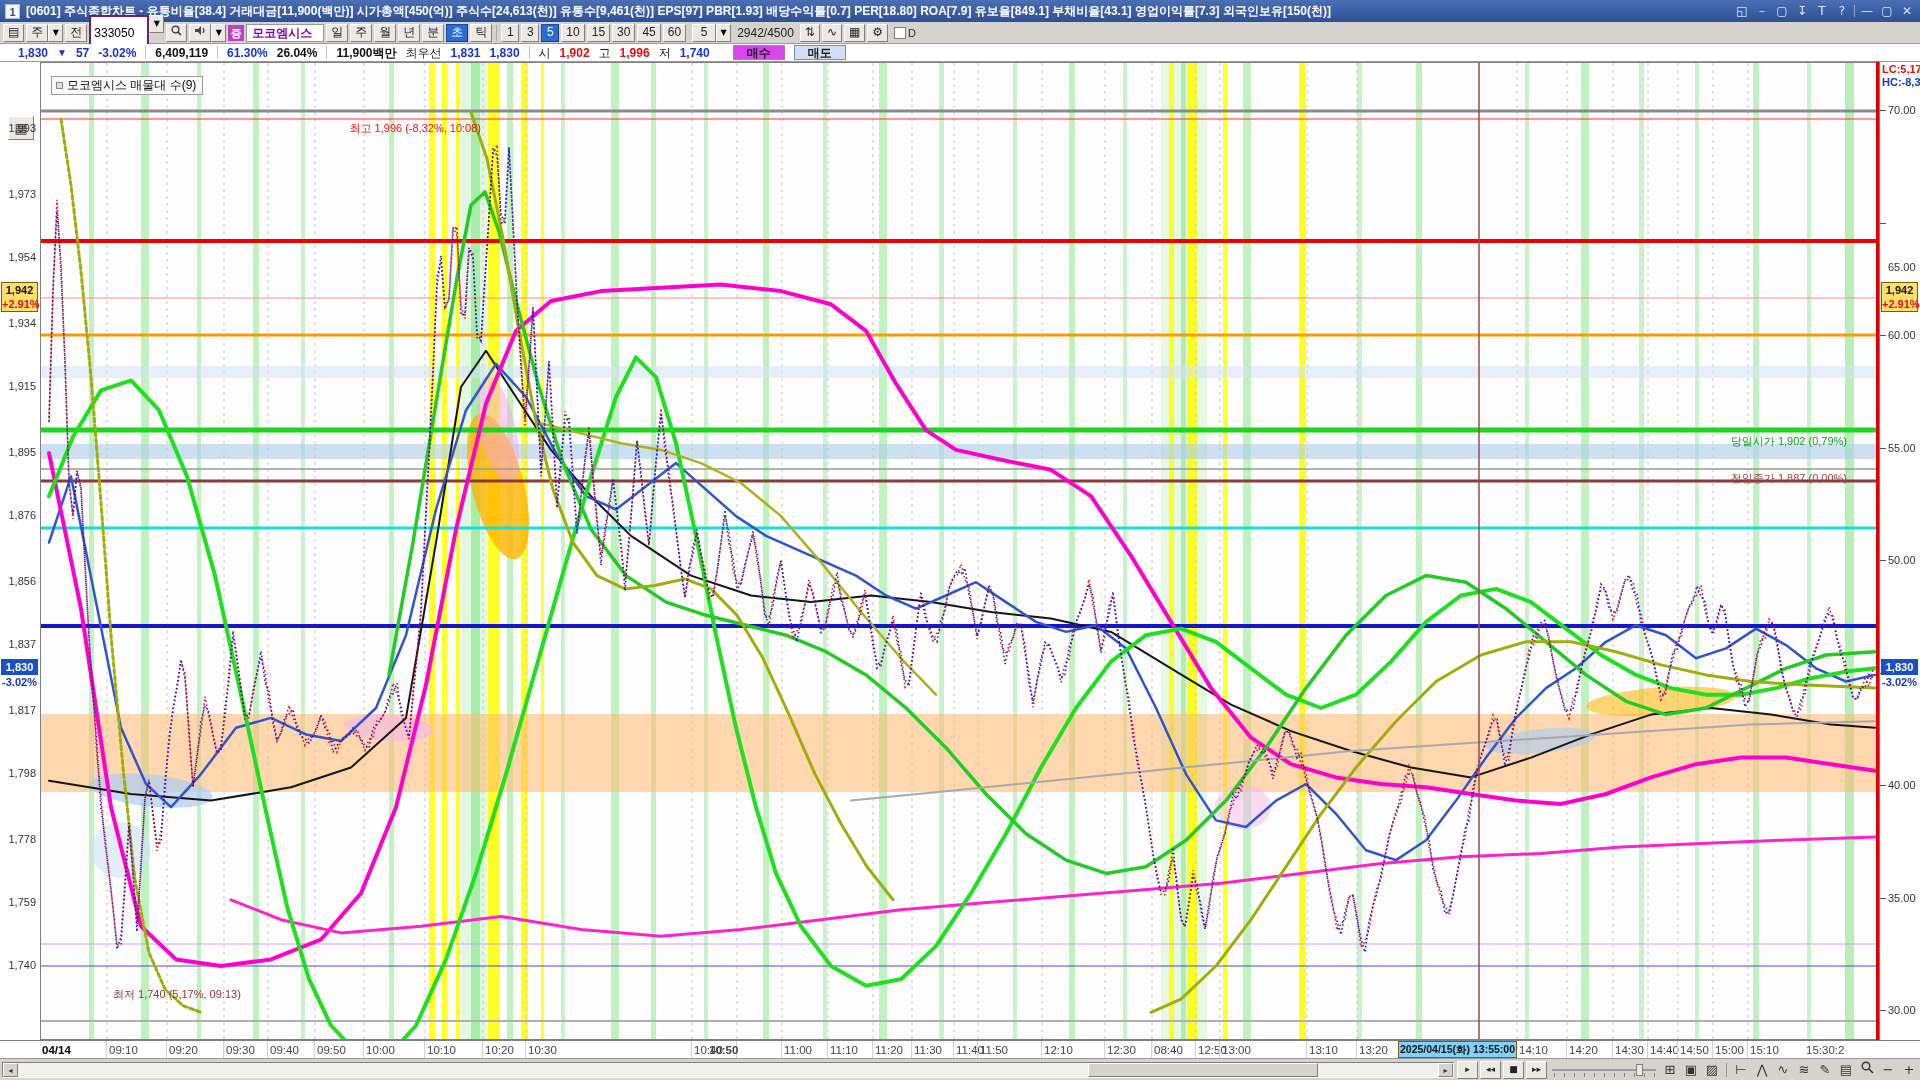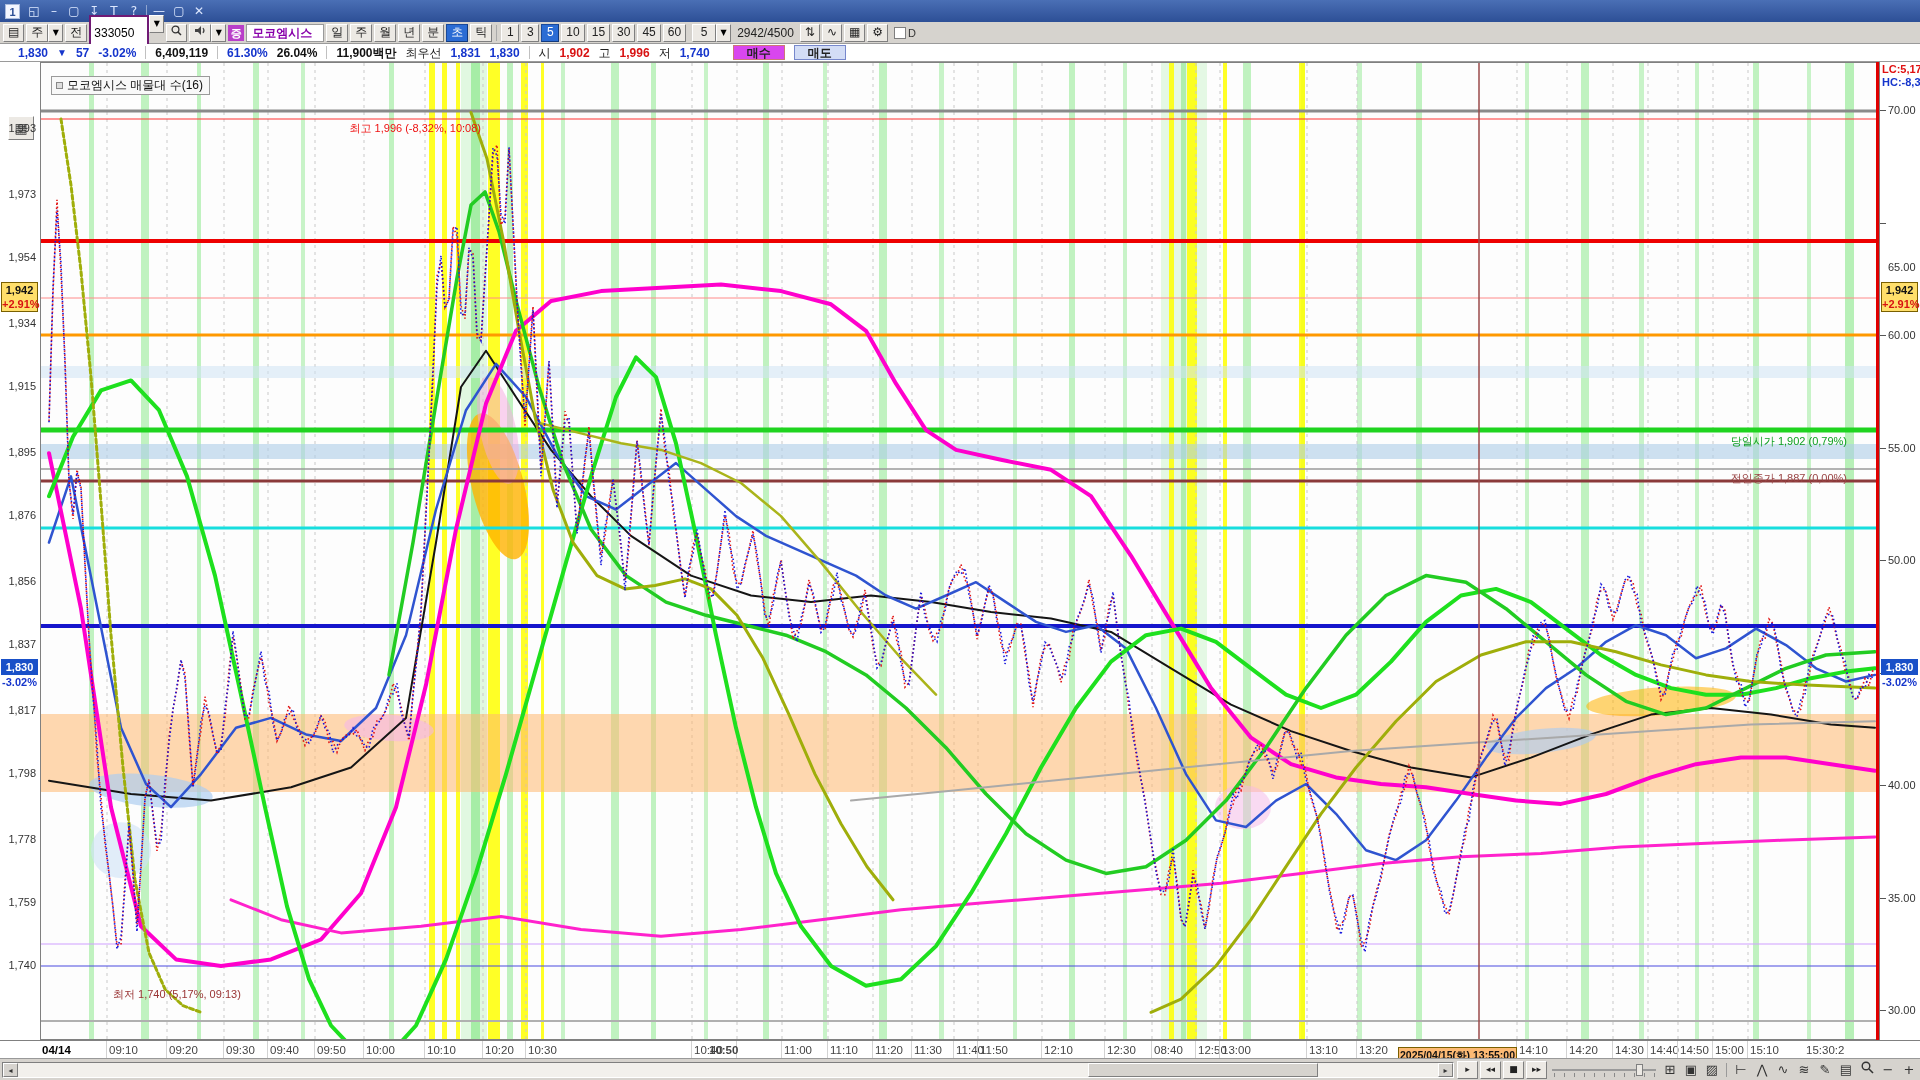--- a/index.html
+++ b/index.html
@@ -73,21 +73,21 @@
     border:1px solid #9a9a9a;padding:0 6px 0 4px;display:flex;align-items:center;gap:4px;
     font:12px/17px "Liberation Sans",sans-serif;color:#111;}
   .indlabel .sq{width:7px;height:7px;border:1px solid #888;background:#ddd;}
   .annot{position:absolute;font:11px/14px "Liberation Sans",sans-serif;white-space:nowrap;}
   
   .timeaxis{position:absolute;left:0;top:1040px;width:1920px;height:18px;background:#fff;
     border-top:1px solid #808080;font:11.5px/16px "Liberation Sans",sans-serif;color:#444;}
   .tlab{position:absolute;top:1px;white-space:nowrap;}
   .tday{font-weight:bold;color:#000;}
   .ttick{position:absolute;top:0;width:1px;height:18px;background:#d2d2d2;}
-  .tcursor{position:absolute;top:6px;height:17px;background:#fdba74;border:1px solid #7a6000;
+  .tcursor{position:absolute;top:0;height:17px;background:#7dd3fc;border:1px solid #7a6000;
     font:bold 10.5px/15px "Liberation Sans",sans-serif;color:#111;text-align:center;}
   
   .bottombar{position:absolute;left:0;top:1058px;width:1920px;height:22px;background:#d6d3ce;
     border-top:1px solid #999;display:flex;align-items:center;padding:0 2px;gap:3px;}
   .hscroll{width:1452px;height:16px;background:#f2f0ec;border:1px solid;
     border-color:#7f7f7f #ffffff #ffffff #7f7f7f;position:relative;flex:none;}
   .hthumb{position:absolute;left:1085px;top:0;width:230px;height:14px;background:#d6d3ce;
     border:1px solid;border-color:#fff #7f7f7f #7f7f7f #fff;}
   .harrow{position:absolute;top:0;width:15px;height:14px;background:#d6d3ce;border:1px solid;
     border-color:#fff #7f7f7f #7f7f7f #fff;font:8px/13px "DejaVu Sans",sans-serif;text-align:center;color:#333;}
@@ -103,20 +103,21 @@
     color:#333;flex:none;}
   .bsep{width:1px;height:14px;background:#9a9a9a;flex:none;margin:0 2px;}
 </style>
 </head>
 <body>
 
 <div id="app">
 
   <div class="titlebar">
     <span class="tb-badge">1</span>
+    <span class="tb-title">[0601] 주식종합차트 - 유통비율[38.4] 거래대금[11,900(백만)] 시가총액[450(억)] 주식수[24,613(천)] 유통수[9,461(천)] EPS[97] PBR[1.93] 배당수익률[0.7] PER[18.80] ROA[7.9] 유보율[849.1] 부채비율[43.1] 영업이익률[7.3] 외국인보유[150(천)]</span>
     <span class="tb-btns" id="tbBtns">
         <span class="tb-btn">◱</span>
         <span class="tb-btn">–</span>
         <span class="tb-btn">▢</span>
         <span class="tb-btn">↧</span>
         <span class="tb-btn">T</span>
         <span class="tb-btn">?</span>
         <span class="tb-sep"></span>
         <span class="tb-btn">—</span>
         <span class="tb-btn">▢</span>
@@ -347,21 +348,21 @@
           <polyline points="430,49.5 446,95.8 462,175.2 478,267.8 494,353.8 512,426.6 532,479.5 556,512.6 584,525.9 614,522.5 644,515.9 670,525.9 696,552.3 722,595.3 748,651.6 774,711.1 800,760.7 826,803.7 852,836.8" fill="none" stroke="#9fae0a" stroke-width="3" stroke-linejoin="round" stroke-linecap="round"></polyline>
           <polyline points="1110,949.3 1140,936.1 1175,903.0 1210,856.7 1245,803.7 1280,750.8 1315,704.5 1355,658.2 1395,618.5 1440,592.0 1485,578.8 1530,578.8 1575,588.7 1620,601.9 1665,611.9 1710,618.5 1760,621.8 1834,625.1" fill="none" stroke="#9fae0a" stroke-width="3" stroke-linejoin="round" stroke-linecap="round"></polyline>
           <polyline points="500,360.4 540,370.4 580,380.3 620,386.9 660,400.1 700,420.0 740,453.1 780,499.4 820,549.0 860,595.3 895,631.7" fill="none" stroke="#aab41a" stroke-width="2.5" stroke-linejoin="round" stroke-linecap="round"></polyline>
           <polyline points="810,737.6 910,727.7 1010,717.7 1110,707.8 1210,697.9 1310,688.0 1410,681.3 1510,674.7 1610,668.1 1710,661.5 1834,658.2" fill="none" stroke="#a9a9a9" stroke-width="2" stroke-linejoin="round" stroke-linecap="round"></polyline>
           <polyline points="8,357.9 12,230.3 16,136.8 20,210.3 24,296.2 28,417.1 32,456.0 36,406.6 40,424.3 44,502.9 48,574.6 52,627.2 56,694.0 60,734.1 64,780.6 68,810.1 72,844.3 76,881.9 80,881.7 84,817.1 88,763.7 92,813.0 96,861.2 100,805.7 104,734.3 108,716.5 112,750.6 116,787.8 120,768.5 124,728.8 128,674.0 132,646.4 136,624.9 140,598.0 144,610.3 148,672.3 152,722.8 156,690.8 160,667.8 164,633.7 168,653.7 172,671.8 176,691.1 180,681.1 184,655.0 188,607.1 192,573.6 196,596.3 200,623.6 204,655.9 208,654.7 212,627.4 216,609.9 220,594.3 224,608.7 228,639.4 232,654.9 236,678.1 240,669.7 244,658.9 248,642.4 252,655.0 256,661.6 260,670.8 264,682.5 268,674.4 272,674.0 276,665.5 280,653.1 284,658.2 288,679.3 292,678.5 296,689.3 300,676.8 304,673.0 308,670.3 312,671.2 316,666.7 320,677.7 324,687.4 328,676.6 332,673.5 336,657.9 340,655.8 344,648.7 348,639.9 352,620.3 356,630.8 360,643.0 364,662.2 368,677.5 372,630.7 376,590.5 380,550.5 384,468.5 388,389.4 392,315.5 396,213.4 400,198.6 404,244.5 408,236.0 412,163.4 416,173.1 420,242.8 424,255.6 428,186.4 432,189.9 436,274.8 440,277.5 444,213.7 448,153.4 452,91.3 456,81.9 460,161.8 464,154.0 468,85.4 472,160.9 476,239.3 480,297.1 484,363.8 488,300.6 492,243.4 496,330.7 500,405.5 504,357.2 508,298.5 512,368.5 516,439.0 520,405.3 524,348.3 528,361.0 532,413.5 536,467.8 540,434.4 544,398.6 548,363.4 552,414.7 556,459.4 560,492.4 564,473.4 568,440.4 572,416.8 576,449.0 580,485.2 584,518.0 588,483.1 592,425.7 596,377.2 600,414.4 604,446.4 608,482.1 612,435.0 616,388.3 620,345.5 624,388.6 628,407.5 632,447.1 636,473.7 640,506.2 644,533.0 648,511.2 652,482.2 656,470.4 660,492.7 664,506.7 668,535.3 672,531.1 676,508.8 680,479.8 684,452.7 688,469.4 692,506.8 696,519.3 700,521.4 704,503.0 708,486.2 712,467.4 716,496.8 720,518.6 724,549.4 728,563.7 732,533.1 736,518.5 740,497.2 744,526.4 748,548.7 752,576.0 756,568.0 760,561.4 764,541.1 768,516.7 772,533.4 776,548.9 780,565.9 784,565.6 788,546.5 792,522.4 796,520.3 800,530.4 804,550.1 808,566.7 812,573.8 816,558.5 820,550.4 824,526.9 828,553.3 832,583.9 836,598.8 840,602.7 844,584.3 848,570.8 852,552.6 856,579.4 860,588.8 864,624.2 868,619.7 872,589.0 876,558.3 880,532.9 884,546.8 888,566.7 892,577.6 896,569.9 900,565.7 904,543.0 908,526.1 912,515.2 916,512.3 920,501.3 924,516.6 928,524.4 932,549.7 936,576.1 940,557.8 944,540.3 948,525.8 952,530.2 956,554.2 960,581.2 964,590.1 968,588.0 972,573.9 976,560.6 980,561.1 984,590.5 988,610.7 992,644.1 996,619.0 1000,594.5 1004,584.9 1008,580.5 1012,592.2 1016,602.7 1020,619.3 1024,600.6 1028,596.3 1032,567.3 1036,557.3 1040,547.5 1044,535.4 1048,516.6 1052,541.8 1056,560.7 1060,587.1 1064,573.0 1068,543.0 1072,533.2 1076,562.5 1080,591.7 1084,614.1 1088,645.8 1092,663.0 1096,699.3 1100,716.2 1104,736.3 1108,765.6 1112,791.6 1116,809.9 1120,831.4 1124,831.7 1128,806.6 1132,795.4 1136,818.4 1140,856.7 1144,863.4 1148,841.2 1152,807.2 1156,830.2 1160,840.9 1164,865.7 1168,846.0 1172,814.4 1176,795.6 1180,784.0 1184,769.3 1188,749.3 1192,741.5 1196,723.7 1200,727.6 1204,711.1 1208,698.6 1212,690.1 1216,687.4 1220,681.3 1224,693.3 1228,699.6 1232,708.1 1236,705.1 1240,682.3 1244,668.7 1248,668.7 1252,683.7 1256,685.3 1260,701.4 1264,704.7 1268,727.0 1272,741.6 1276,753.2 1280,773.4 1284,802.0 1288,822.8 1292,842.6 1296,867.1 1300,861.0 1304,856.1 1308,833.4 1312,832.7 1316,852.7 1320,884.0 1324,878.6 1328,866.5 1332,842.3 1336,825.4 1340,815.9 1344,793.1 1348,772.5 1352,759.7 1356,749.3 1360,729.6 1364,725.4 1368,703.0 1372,714.3 1376,731.0 1380,743.6 1384,755.0 1388,783.9 1392,800.3 1396,819.3 1400,834.5 1404,842.8 1408,851.9 1412,832.8 1416,811.3 1420,787.9 1424,775.7 1428,745.7 1432,733.6 1436,707.1 1440,691.1 1444,682.4 1448,671.3 1452,652.3 1456,659.9 1460,680.4 1464,694.4 1468,696.9 1472,661.6 1476,644.6 1480,626.9 1484,611.1 1488,586.3 1492,583.6 1496,567.0 1500,560.9 1504,561.5 1508,573.8 1512,597.7 1516,618.4 1520,630.6 1524,644.8 1528,655.5 1532,635.3 1536,630.8 1540,605.9 1544,589.7 1548,575.5 1552,563.5 1556,536.8 1560,527.3 1564,526.1 1568,539.1 1572,556.5 1576,545.2 1580,531.1 1584,517.8 1588,516.3 1592,519.1 1596,542.6 1600,550.3 1604,573.1 1608,584.4 1612,596.2 1616,613.4 1620,636.7 1624,628.1 1628,608.5 1632,596.4 1636,577.2 1640,574.5 1644,555.3 1648,544.1 1652,535.2 1656,531.9 1660,522.3 1664,547.0 1668,561.6 1672,567.8 1676,559.0 1680,542.1 1684,547.4 1688,578.7 1692,603.6 1696,611.8 1700,631.2 1704,635.6 1708,639.5 1712,615.7 1716,593.2 1720,575.5 1724,576.2 1728,556.1 1732,560.6 1736,582.3 1740,600.0 1744,624.1 1748,634.7 1752,646.9 1756,649.9 1760,645.9 1764,620.0 1768,612.7 1772,592.0 1776,581.6 1780,570.3 1784,559.1 1788,544.0 1792,558.2 1796,575.4 1800,586.1 1804,606.9 1808,614.7 1812,635.3 1816,636.5 1820,627.4 1824,615.5 1828,622.8 1832,606.6" fill="none" stroke="#e01010" stroke-width="1.6" stroke-dasharray="1.5,2.5"></polyline>
           <polyline points="8,359.3 12,224.4 16,146.7 20,200.3 24,301.3 28,419.0 32,450.8 36,409.2 40,426.1 44,500.0 48,574.1 52,633.5 56,683.0 60,745.0 64,775.1 68,810.4 72,844.3 76,886.1 80,873.7 84,825.2 88,760.0 92,809.8 96,868.8 100,799.7 104,735.4 108,717.8 112,752.0 116,781.1 120,779.5 124,717.7 128,680.2 132,646.5 136,622.8 140,596.7 144,615.8 148,666.5 152,724.6 156,695.4 160,658.4 164,642.6 168,649.8 172,671.7 176,689.9 180,687.3 184,644.7 188,617.3 192,567.9 196,595.3 200,628.1 204,653.7 208,652.3 212,631.2 216,609.9 220,588.3 224,619.3 228,628.8 232,660.7 236,677.5 240,669.8 244,654.5 248,651.1 252,646.3 256,665.8 260,673.1 264,675.9 268,680.0 272,673.2 276,663.6 280,652.2 284,664.8 288,668.3 292,689.5 296,682.7 300,677.4 304,674.7 308,672.0 312,665.0 316,673.5 320,675.4 324,683.4 328,685.2 332,665.1 336,661.7 340,656.1 344,649.5 348,633.7 352,630.9 356,620.3 360,649.1 364,662.3 368,673.9 372,632.5 376,593.5 380,545.8 384,469.3 388,394.9 392,305.4 396,223.6 400,192.7 404,245.3 408,235.9 412,168.0 416,163.8 420,252.2 424,250.8 428,184.8 432,195.6 436,269.8 440,278.0 444,216.2 448,153.5 452,84.9 456,92.8 460,150.9 464,160.7 468,84.3 472,159.7 476,237.4 480,303.9 484,356.1 488,303.7 492,246.8 496,322.9 500,413.2 504,353.7 508,298.0 512,368.0 516,445.1 520,394.3 524,359.2 528,354.6 532,414.0 536,470.6 540,433.2 544,395.2 548,368.9 552,413.1 556,454.3 560,502.1 564,463.7 568,446.2 572,415.8 576,449.1 580,480.6 584,527.6 588,473.0 592,431.0 596,378.1 600,409.5 604,450.7 608,482.0 612,432.0 616,388.9 620,351.5 624,377.6 628,418.4 632,440.4 636,475.3 640,506.9 644,535.1 648,504.0 652,490.8 656,466.5 660,489.9 664,513.9 668,528.3 672,534.3 676,509.5 680,479.9 684,447.0 688,480.5 692,495.5 696,525.9 700,520.5 704,500.9 708,486.8 712,471.3 716,490.6 720,521.3 724,553.9 728,554.4 732,542.3 736,513.1 740,498.3 744,526.1 748,553.1 752,566.1 756,578.8 760,555.4 764,540.7 768,520.9 772,529.9 776,548.5 780,569.4 784,564.3 788,541.2 792,533.2 796,509.4 800,537.0 804,548.3 808,566.6 812,571.3 816,565.9 820,541.1 824,531.8 828,555.5 832,577.3 836,605.0 840,600.1 844,583.5 848,571.0 852,557.8 856,568.4 860,600.5 864,617.3 868,621.0 872,590.5 876,558.4 880,528.6 884,553.5 888,563.1 892,573.9 896,578.8 900,556.9 904,547.9 908,525.1 912,515.6 916,507.9 920,511.2 924,505.2 928,531.2 932,549.7 936,572.6 940,560.4 944,541.3 948,521.9 952,532.2 956,558.7 960,570.7 964,601.0 968,581.6 972,575.6 976,560.3 980,564.0 984,582.9 988,620.4 992,638.2 996,617.6 1000,600.6 1004,579.3 1008,582.4 1012,593.4 1016,602.2 1020,614.6 1024,611.4 1028,584.3 1032,574.6 1036,555.9 1040,546.6 1044,534.6 1048,521.4 1052,534.6 1056,565.2 1060,589.8 1064,564.6 1068,551.5 1072,528.8 1076,563.1 1080,591.2 1084,618.4 1088,636.0 1092,674.8 1096,691.8 1100,716.8 1104,739.4 1108,763.7 1112,789.8 1116,814.2 1120,828.9 1124,828.0 1128,816.5 1132,784.6 1136,824.8 1140,855.2 1144,863.9 1148,837.9 1152,815.1 1156,820.0 1160,847.6 1164,866.2 1168,840.4 1172,819.4 1176,794.4 1180,782.3 1184,770.0 1188,753.5 1192,731.2 1196,735.8 1200,719.9 1204,712.8 1208,699.3 1212,691.5 1216,681.9 1220,689.0 1224,688.1 1228,697.9 1232,715.9 1236,697.0 1240,686.2 1244,668.6 1248,669.0 1252,679.3 1256,694.9 1260,689.6 1264,712.9 1268,725.7 1272,738.9 1276,754.4 1280,776.1 1284,797.1 1288,825.9 1292,845.5 1296,858.0 1300,871.7 1304,849.7 1308,834.8 1312,832.3 1316,856.3 1320,875.8 1324,889.0 1328,859.1 1332,842.7 1336,830.3 1340,811.3 1344,793.5 1348,774.9 1352,758.6 1356,745.4 1360,739.3 1364,713.5 1368,711.1 1372,712.4 1376,730.3 1380,741.7 1384,761.1 1388,775.7 1392,806.0 1396,820.0 1400,827.6 1404,850.6 1408,848.3 1412,832.4 1416,811.3 1420,792.3 1424,766.1 1428,757.5 1432,725.0 1436,709.0 1440,693.4 1444,681.6 1448,667.9 1452,658.0 1456,656.3 1460,678.2 1464,702.7 1468,686.7 1472,668.0 1476,643.4 1480,627.1 1484,607.2 1488,595.0 1492,572.9 1496,575.0 1500,559.5 1504,557.4 1508,577.9 1512,597.9 1516,615.2 1520,632.3 1524,648.3 1528,646.2 1532,646.9 1536,622.6 1540,608.1 1544,590.3 1548,577.7 1552,556.6 1556,545.7 1560,521.1 1564,526.2 1568,545.1 1572,549.2 1576,548.5 1580,532.1 1584,517.2 1588,512.1 1592,528.6 1596,530.9 1600,559.2 1604,570.5 1608,582.6 1612,596.8 1616,617.6 1620,630.1 1624,632.4 1628,610.1 1632,588.9 1636,586.9 1640,568.2 1644,556.4 1648,544.2 1652,539.0 1656,522.9 1660,533.3 1664,538.7 1668,563.7 1672,571.2 1676,555.3 1680,541.4 1684,551.5 1688,576.3 1692,600.5 1696,620.6 1700,620.1 1704,643.9 1708,636.9 1712,615.2 1716,591.0 1720,582.8 1724,566.6 1728,562.8 1732,559.8 1736,577.3 1740,606.6 1744,621.2 1748,633.2 1752,648.1 1756,653.8 1760,636.4 1764,631.6 1768,603.7 1772,595.3 1776,582.9 1780,570.0 1784,554.5 1788,551.4 1792,553.2 1796,574.4 1800,592.9 1804,598.0 1808,620.7 1812,634.3 1816,636.0 1820,623.8 1824,624.7 1828,611.5 1832,615.1" fill="none" stroke="#1616dd" stroke-width="1.6" stroke-dasharray="1.5,2.5"></polyline>
           <line x1="1438" y1="0" x2="1438" y2="976" stroke="#9a4a4a" stroke-width="1.5"></line>
         </svg>
       <div class="indlabel">
         <span class="sq"></span>
-        <span>모코엠시스 매물대 수(16)</span>
+        <span>모코엠시스 매물대 수(9)</span>
       </div>
       <div id="plotOverlays">
           <div class="annot" style="color: rgb(238, 17, 17); left: 200px; width: 240px; top: 58px; text-align: right;">최고 1,996 (-8,32%, 10:08)</div>
           <div class="annot" style="color: rgb(153, 51, 51); left: 72px; top: 924px;">최저 1,740 (5,17%, 09:13)</div>
           <div class="annot" style="color: rgb(17, 160, 34); left: 1546px; width: 260px; top: 371px; text-align: right;">당일시가 1,902 (0,79%)</div>
           <div class="annot" style="color: rgb(153, 68, 68); left: 1546px; width: 260px; top: 408px; text-align: right;">전일종가 1,887 (0,00%)</div>
         </div>
     </div>
     <div class="rededge"></div>
     <div class="raxis" id="rightAxis">

